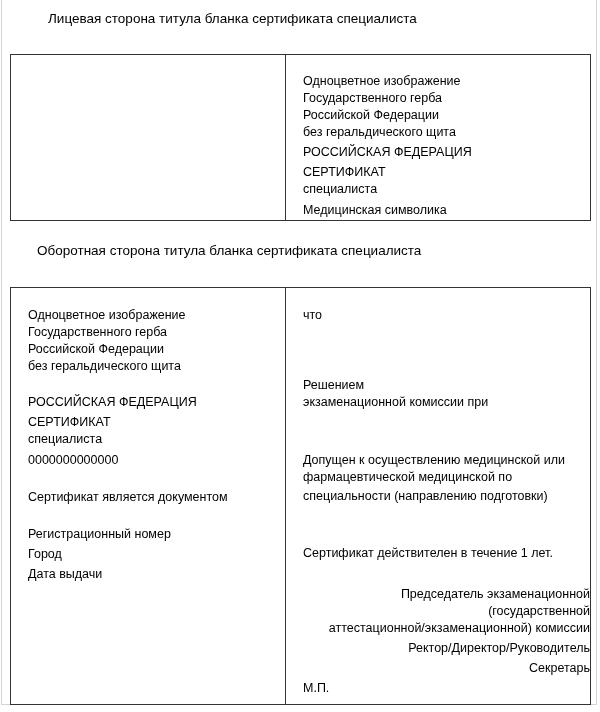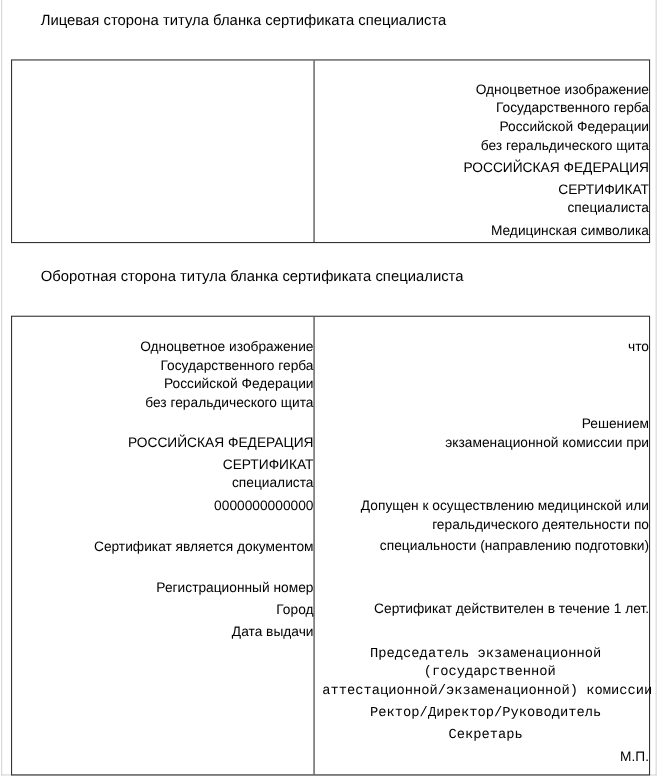--- a/index.html
+++ b/index.html
@@ -1,31 +1,31 @@
 <!DOCTYPE html>
 <html><head>
   <meta charset="utf-8">
   <style>
     html, body { margin: 0; padding: 0; background: #ffffff; }
     body { width: 600px; height: 712px; position: relative; overflow: hidden;
            font-family: "Liberation Sans", sans-serif; color: #000; font-size: 12.5px; }
     .page-frame { position: absolute; left: 1px; top: -2px; width: 596px; height: 707px;
                   border: 1px solid #d4d4d4; border-top: none; box-sizing: border-box; }
     .heading { position: absolute; left: 37px; font-size: 13.5px; }
-    #h1 { top: 11px; }
+    #h1 { top: 11px; margin-left: 11px; }
     #h2 { top: 243px; }
     .tbl { position: absolute; left: 10px; width: 581px; border: 1px solid #333;
            box-sizing: border-box; display: flex; }
     #t1 { top: 54px; height: 167px; }
     #t2 { top: 287px; height: 418px; }
     .cell { position: relative; box-sizing: border-box; }
     .cell.left { width: 275px; border-right: 1px solid #333; }
     .cell.right { flex: 1; }
-    .line { position: absolute; left: 17px; right: 0; text-align: right; white-space: nowrap; }
-    .line.l { text-align: center; left: 7px; font-family: Liberation Mono, monospace; }
+    .line { position: absolute; left: 17px; right: 0; text-align: left; white-space: nowrap; }
+    .line.l { text-align: right; left: 7px; }
   </style>
 </head>
 <body>
 
 <div class="page-frame"></div>
 
 <div class="heading" id="h1">Лицевая сторона титула бланка сертификата специалиста</div>
 
 <div class="tbl" id="t1">
   <div class="cell left"></div>
@@ -56,21 +56,21 @@
     <div class="line" style="top:202px">Сертификат является документом</div>
     <div class="line" style="top:239px">Регистрационный номер</div>
     <div class="line" style="top:259px">Город</div>
     <div class="line" style="top:279px">Дата выдачи</div>
   </div>
   <div class="cell right">
     <div class="line" style="top:20px">что</div>
     <div class="line" style="top:90px">Решением</div>
     <div class="line" style="top:107px">экзаменационной комиссии при</div>
     <div class="line" style="top:165px">Допущен к осуществлению медицинской или</div>
-    <div class="line" style="top:182px">геральдического деятельности по</div>
+    <div class="line" style="top:182px">фармацевтической медицинской по</div>
     <div class="line" style="top:201px">специальности (направлению подготовки)</div>
     <div class="line" style="top:258px">Сертификат действителен в течение 1 лет.</div>
     <div class="line l" style="top:299px">Председатель экзаменационной</div>
     <div class="line l" style="top:316px; white-space:pre"> (государственной</div>
     <div class="line l" style="top:333px">аттестационной/экзаменационной) комиссии</div>
     <div class="line l" style="top:353px">Ректор/Директор/Руководитель</div>
     <div class="line" style="top:393px">М.П.</div>
     <div class="line l" style="top:373px">Секретарь</div>
   </div>
 </div>

